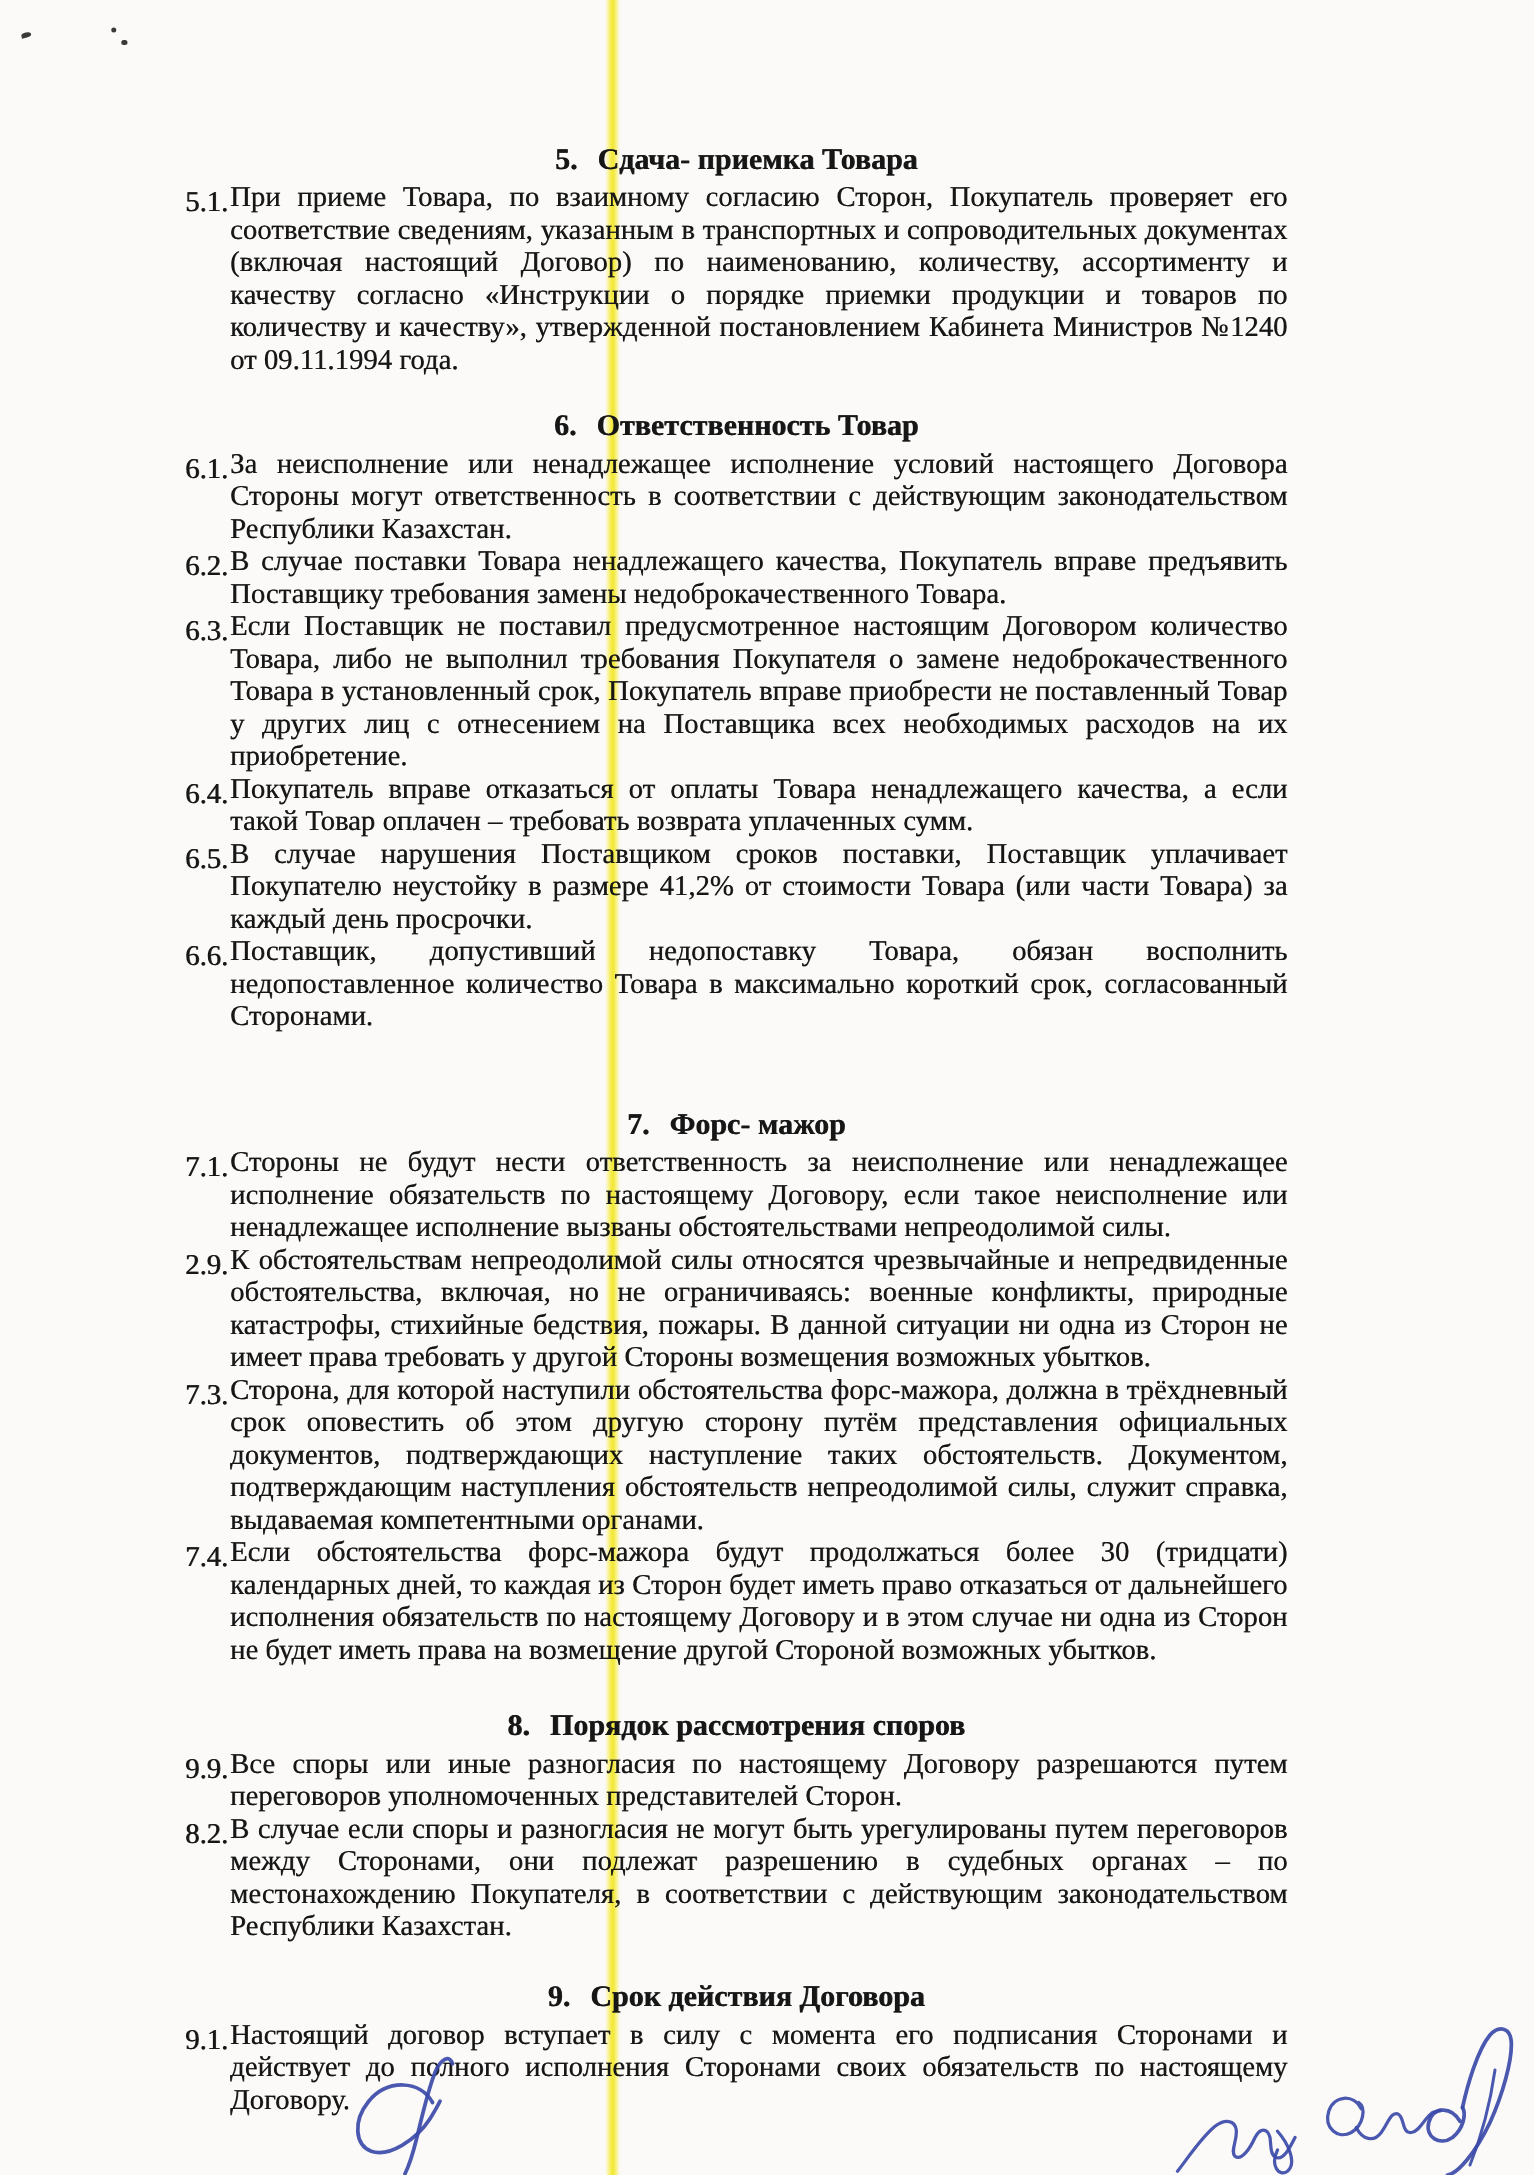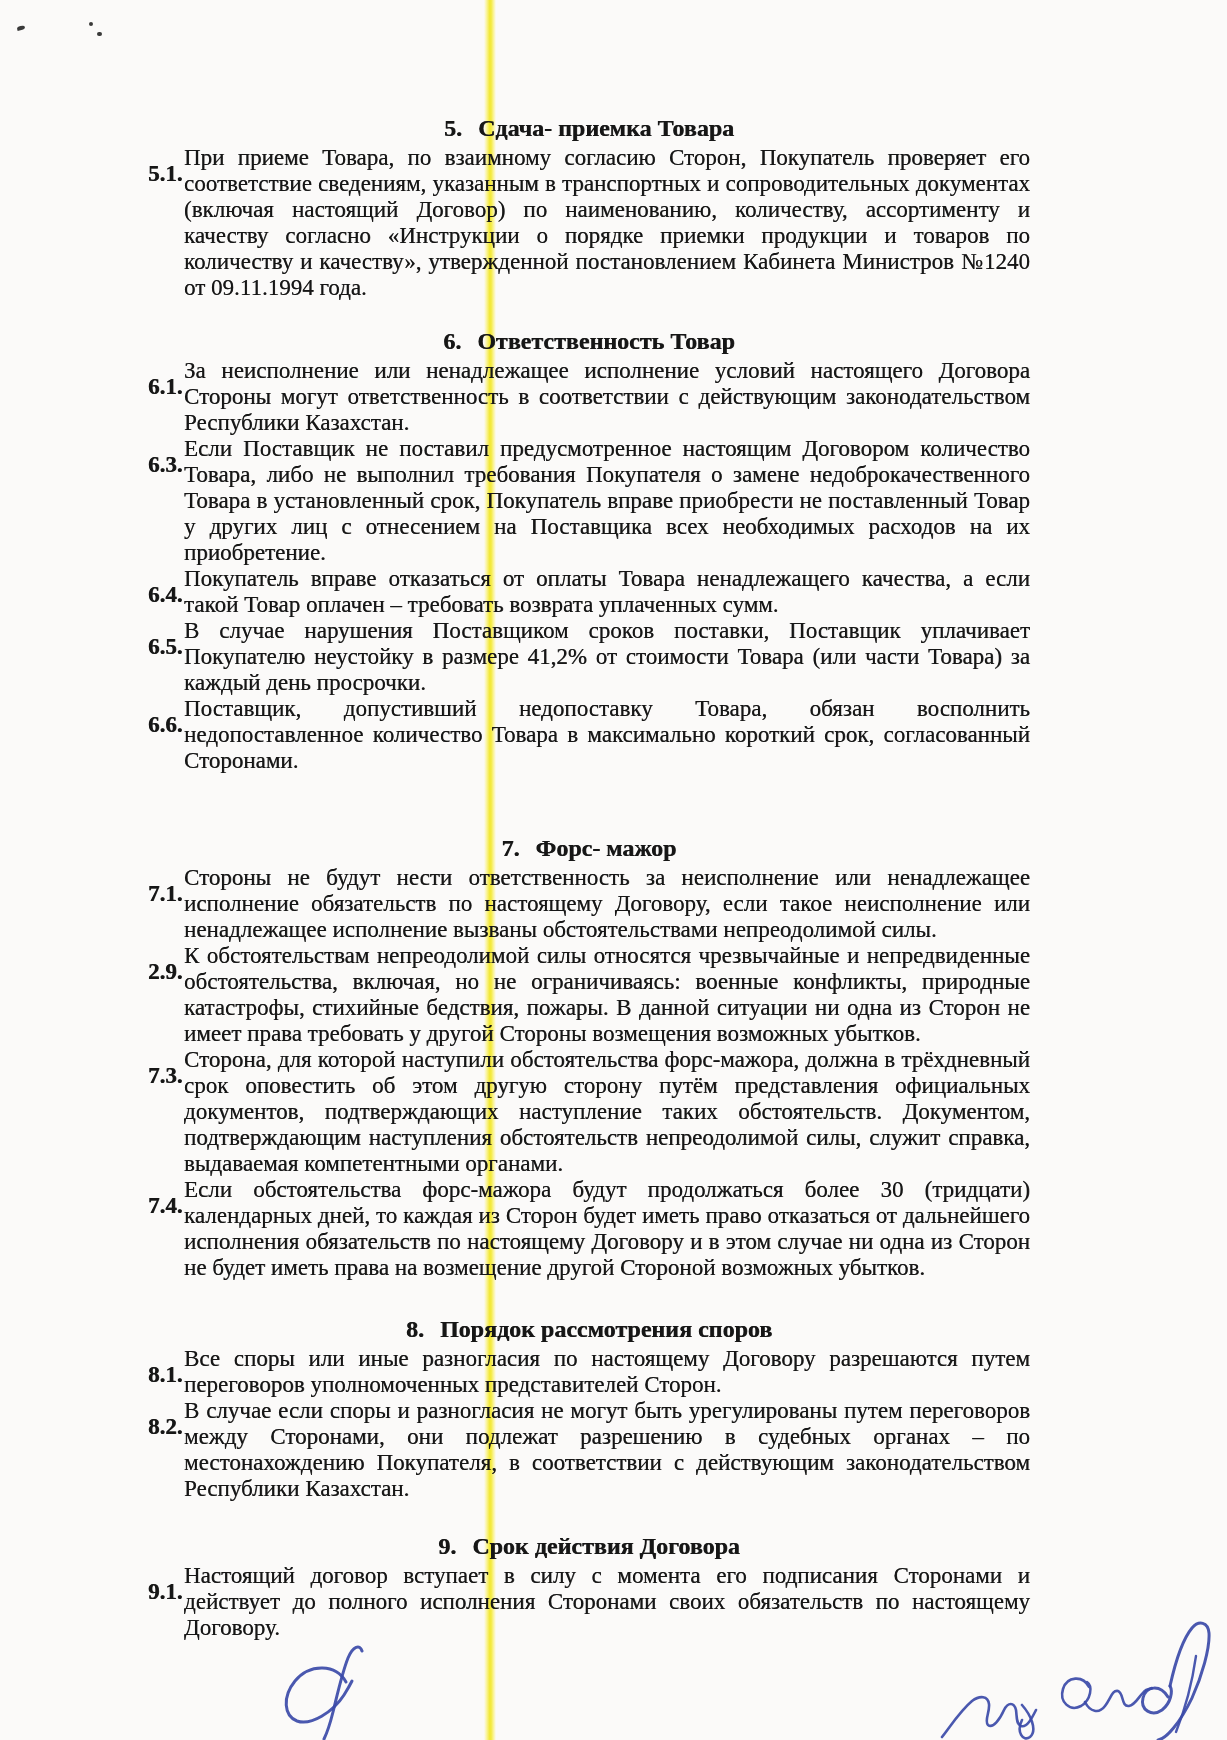--- a/index.html
+++ b/index.html
@@ -47,22 +47,22 @@
   .sec-6 { margin-top:26px; }
   .sec-7 { margin-top:60px; }
   .sec-8 { margin-top:34px; }
   .sec-9 { margin-top:30px; }
   .clause {
     position:relative;
     padding-left:36px;
     text-align:justify;
   }
   .clause .inum {
-    position:absolute; left:0; top:16px;
-    font-weight:bold;
+    position:absolute; left:0; top:4px;
+    font-weight:normal;
     text-shadow:0.5px 0 0 rgba(22,22,22,0.85);
   }
   .signatures {
     position:absolute; left:0; top:0; width:1227px; height:1740px;
     z-index:4; pointer-events:none;
   }
   .signatures path { fill:none; stroke:#3b4aa8; stroke-linecap:round; stroke-linejoin:round; opacity:0.92; }
 </style>
 </head>
 <body>
@@ -88,20 +88,24 @@
     </section>
 
     <section class="sec-6">
       <h2 class="heading">
         <span>6.</span>
         <span>Ответственность Товар</span>
       </h2>
       <div class="clause">
         <span class="inum">6.1.</span>
         <span class="itext">За неисполнение или ненадлежащее исполнение условий настоящего Договора Стороны могут ответственность в соответствии с действующим законодательством Республики Казахстан.</span>
+      </div>
+      <div class="clause">
+        <span class="inum">6.2.</span>
+        <span class="itext">В случае поставки Товара ненадлежащего качества, Покупатель вправе предъявить Поставщику требования замены недоброкачественного Товара.</span>
       </div>
       <div class="clause">
         <span class="inum">6.3.</span>
         <span class="itext">Если Поставщик  не поставил предусмотренное настоящим Договором количество Товара, либо не выполнил требования Покупателя о замене недоброкачественного Товара в установленный срок, Покупатель вправе приобрести не поставленный Товар у других лиц с отнесением на Поставщика всех необходимых расходов на их приобретение.</span>
       </div>
       <div class="clause">
         <span class="inum">6.4.</span>
         <span class="itext">Покупатель вправе отказаться от оплаты Товара ненадлежащего качества, а если такой Товар оплачен – требовать возврата уплаченных сумм.</span>
       </div>
       <div class="clause">
@@ -136,21 +140,21 @@
         <span class="itext">Если обстоятельства форс-мажора будут продолжаться более 30 (тридцати) календарных дней, то каждая из Сторон будет иметь право отказаться от дальнейшего исполнения обязательств по настоящему Договору и в этом случае ни одна из Сторон не будет иметь права на возмещение другой Стороной возможных убытков.</span>
       </div>
     </section>
 
     <section class="sec-8">
       <h2 class="heading">
         <span>8.</span>
         <span>Порядок рассмотрения споров</span>
       </h2>
       <div class="clause">
-        <span class="inum">8.1.</span>
+        <span class="inum">9.9.</span>
         <span class="itext">Все споры или иные разногласия по настоящему Договору разрешаются путем переговоров уполномоченных представителей Сторон.</span>
       </div>
       <div class="clause">
         <span class="inum">8.2.</span>
         <span class="itext">В случае если споры и разногласия не могут быть урегулированы путем переговоров между Сторонами, они подлежат разрешению в судебных органах – по местонахождению Покупателя, в соответствии с действующим законодательством Республики Казахстан.</span>
       </div>
     </section>
 
     <section class="sec-9">
       <h2 class="heading">

